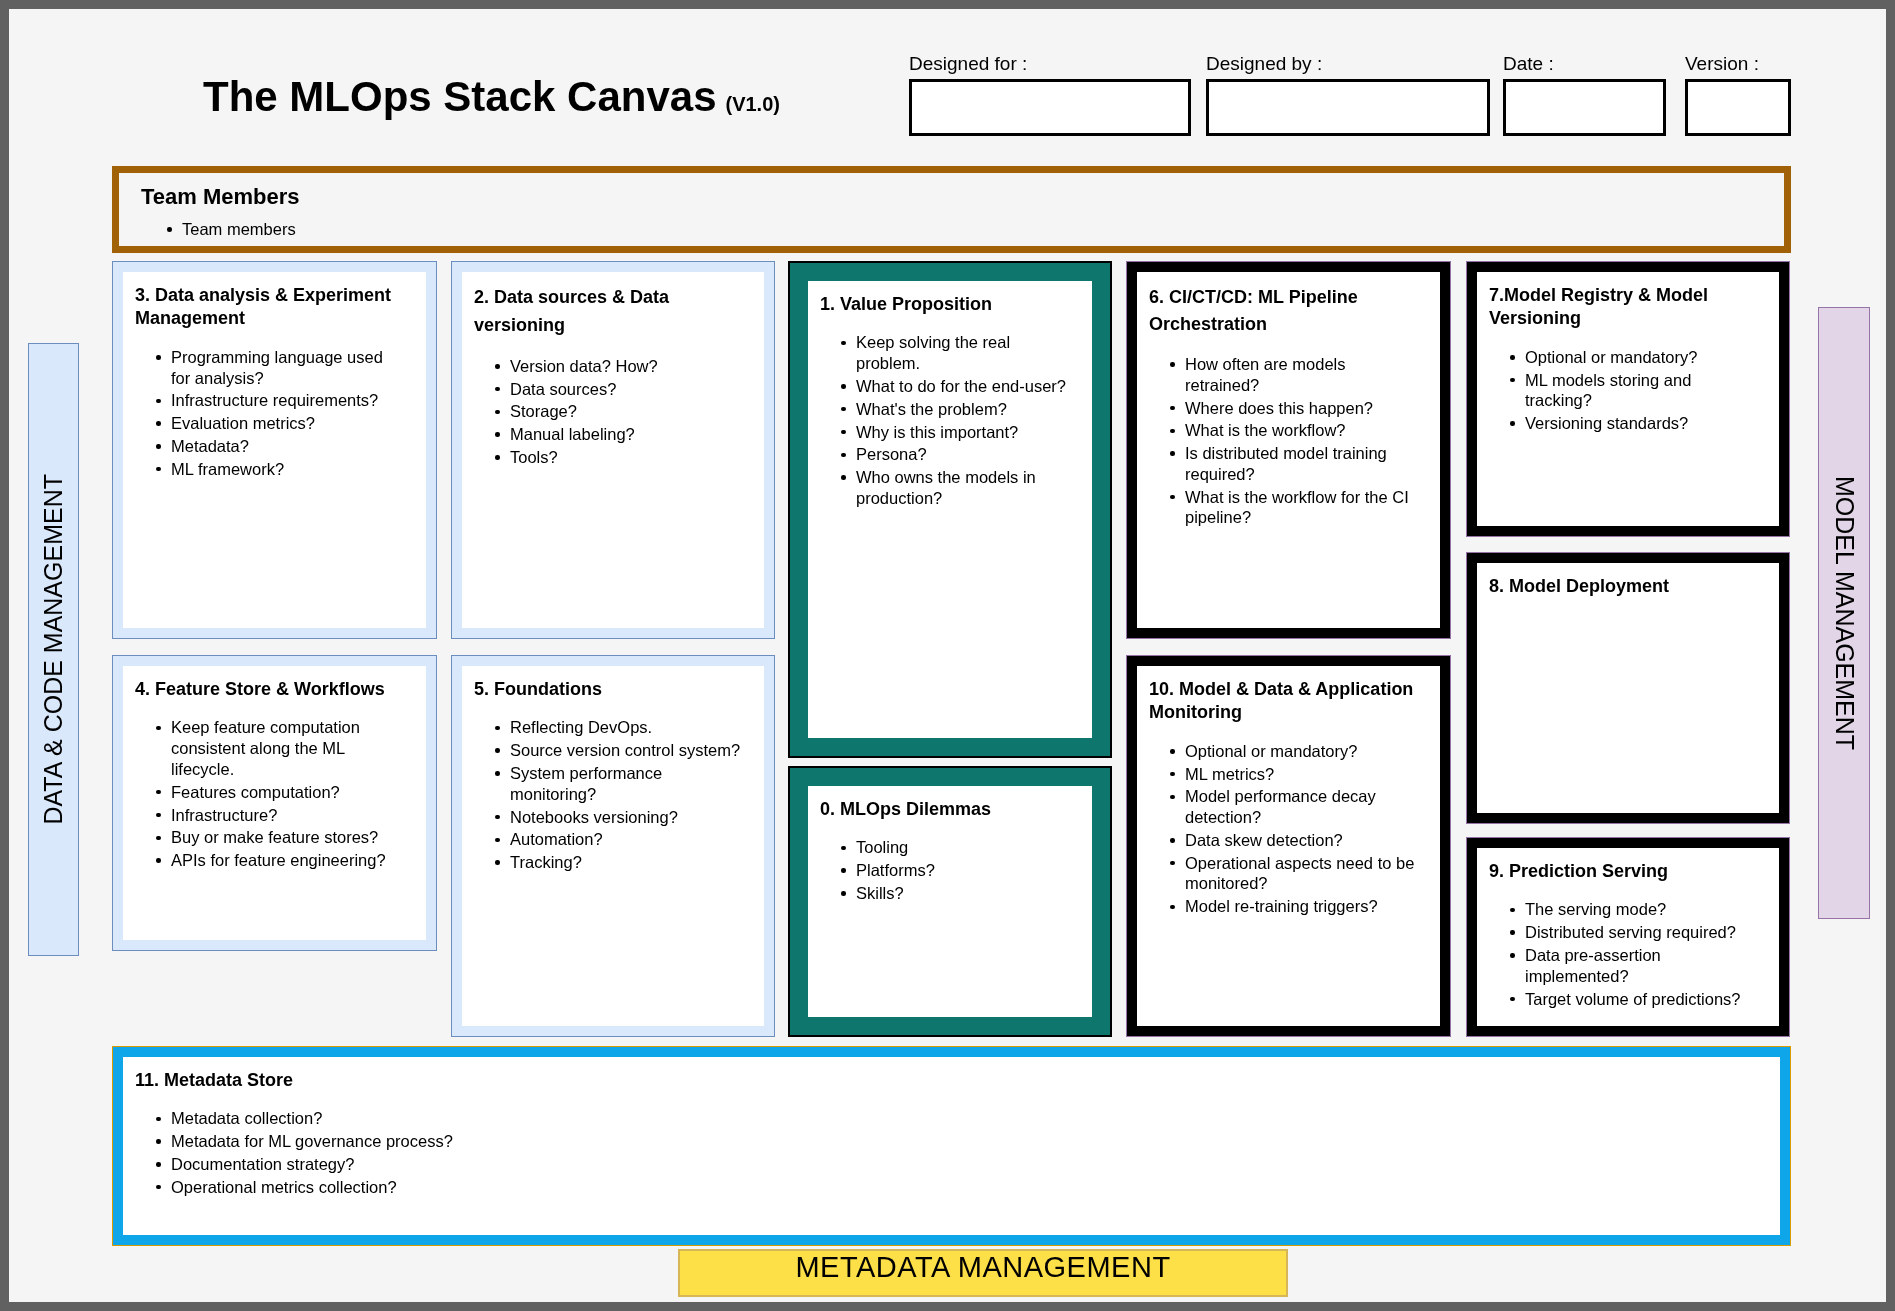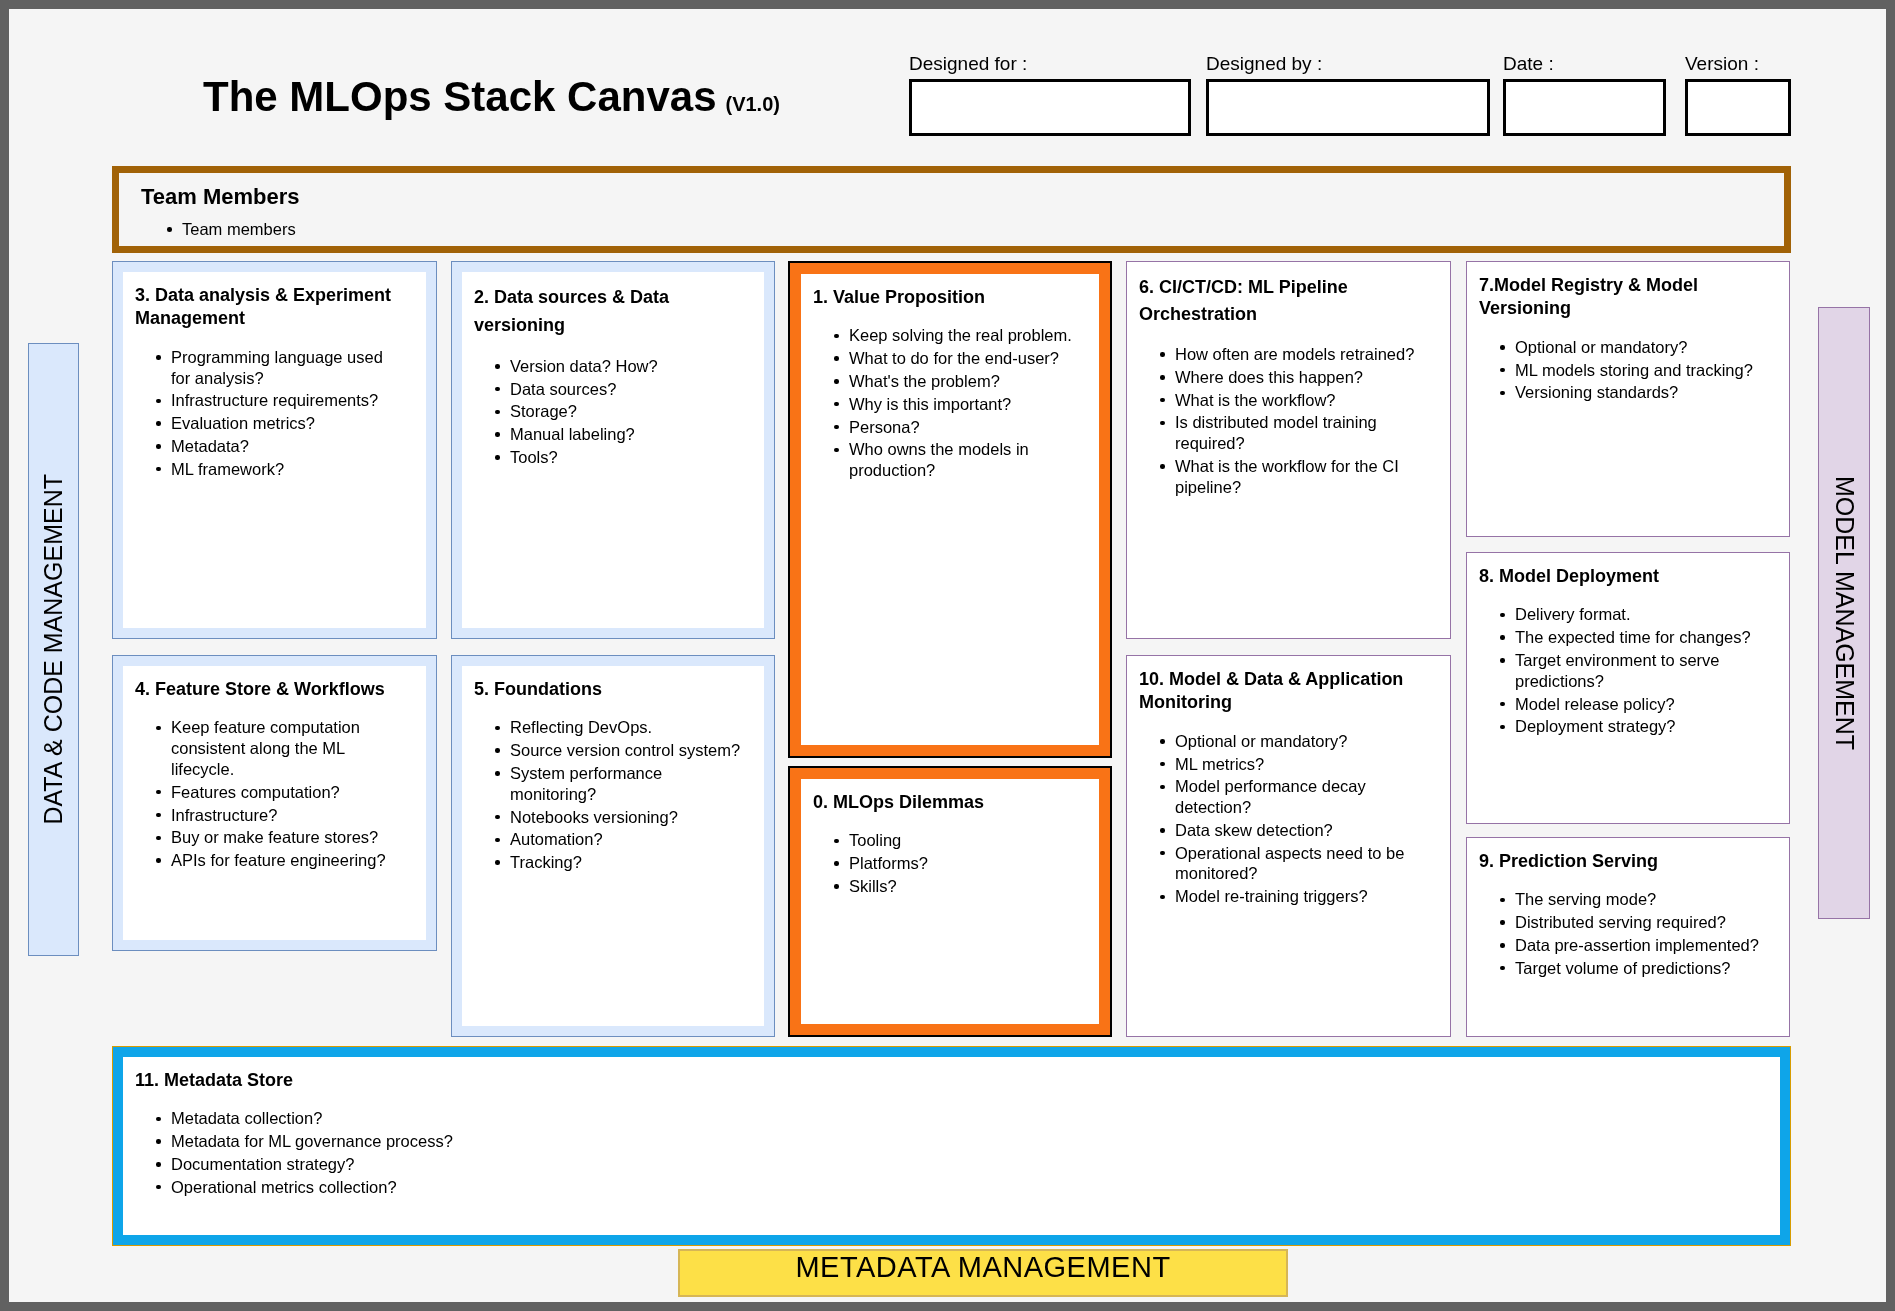--- a/index.html
+++ b/index.html
@@ -52,23 +52,23 @@
   ul.bullets li::before {
     content:""; position:absolute; left:-15px; top:0.5em;
     width:4.5px; height:4.5px; border-radius:50%; background:#000;
   }
   .team-box ul.bullets { margin-top:9px; padding-left:63px; }
 
   
   .panel { position:absolute; box-sizing:border-box; display:flex; }
   .panel .inner { flex:1; background:#fff; padding:12px 12px; overflow:hidden; }
   .panel.blue   { background:#dae8fc; border:1px solid #6c8ebf; padding:10px; }
-  .panel.purple { background:#701a75; border:1px solid #9673a6; }
+  .panel.purple { background:#000000; border:1px solid #9673a6; padding:10px; }
   .panel.orange { background:#0ea5e9; border:1px solid #d79b00; padding:10px; }
-  .panel.plain  { background:#f97316; border:2px solid #000; padding:11px; }
+  .panel.plain  { background:#0f766e; border:2px solid #000; padding:18px; }
   .panel-title { margin:0; font-size:18px; font-weight:bold; line-height:1.3; }
 
   
   .vbar {
     position:absolute; box-sizing:border-box;
     display:flex; align-items:center; justify-content:center;
     font-size:25px; white-space:nowrap;
   }
   .vbar.left  {
     left:28px; top:343px; width:51px; height:613px;
@@ -232,27 +232,20 @@
       <ul class="bullets">
           <li>Optional or mandatory?</li>
           <li>ML models storing and tracking?</li>
           <li>Versioning standards?</li>
         </ul>
     </div>
   </div>
   <div class="panel purple" style="left:1466px; top:552px; width:324px; height:272px;">
     <div class="inner">
       <h2 class="panel-title">8. Model Deployment</h2>
-      <ul class="bullets">
-          <li>Delivery format.</li>
-          <li>The expected time for changes?</li>
-          <li>Target environment to serve predictions?</li>
-          <li>Model release policy?</li>
-          <li>Deployment strategy?</li>
-        </ul>
     </div>
   </div>
   <div class="panel purple" style="left:1466px; top:837px; width:324px; height:200px;">
     <div class="inner">
       <h2 class="panel-title">9. Prediction Serving</h2>
       <ul class="bullets">
           <li>The serving mode?</li>
           <li>Distributed serving required?</li>
           <li>Data pre-assertion implemented?</li>
           <li>Target volume of predictions?</li>

